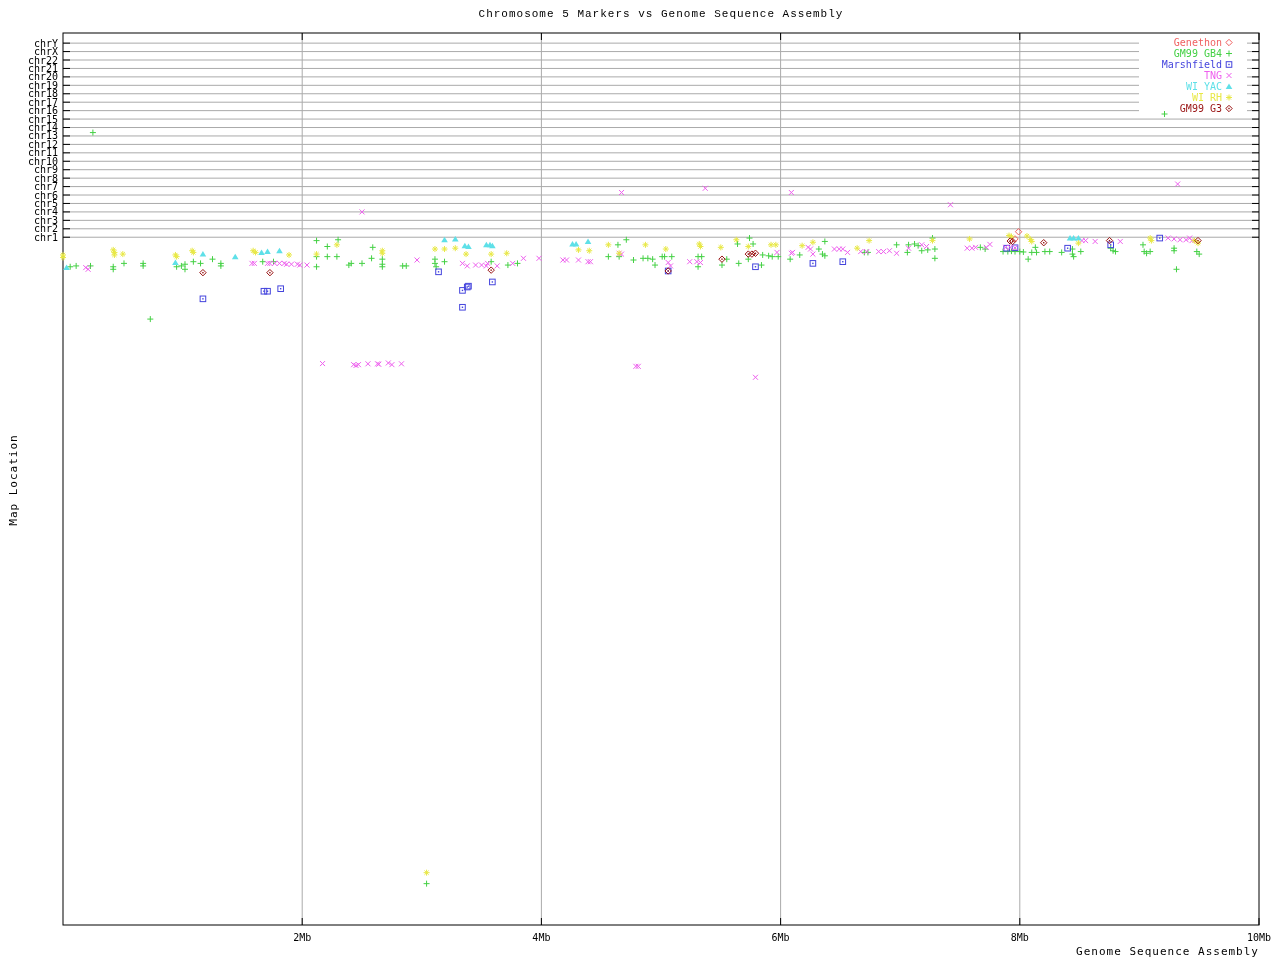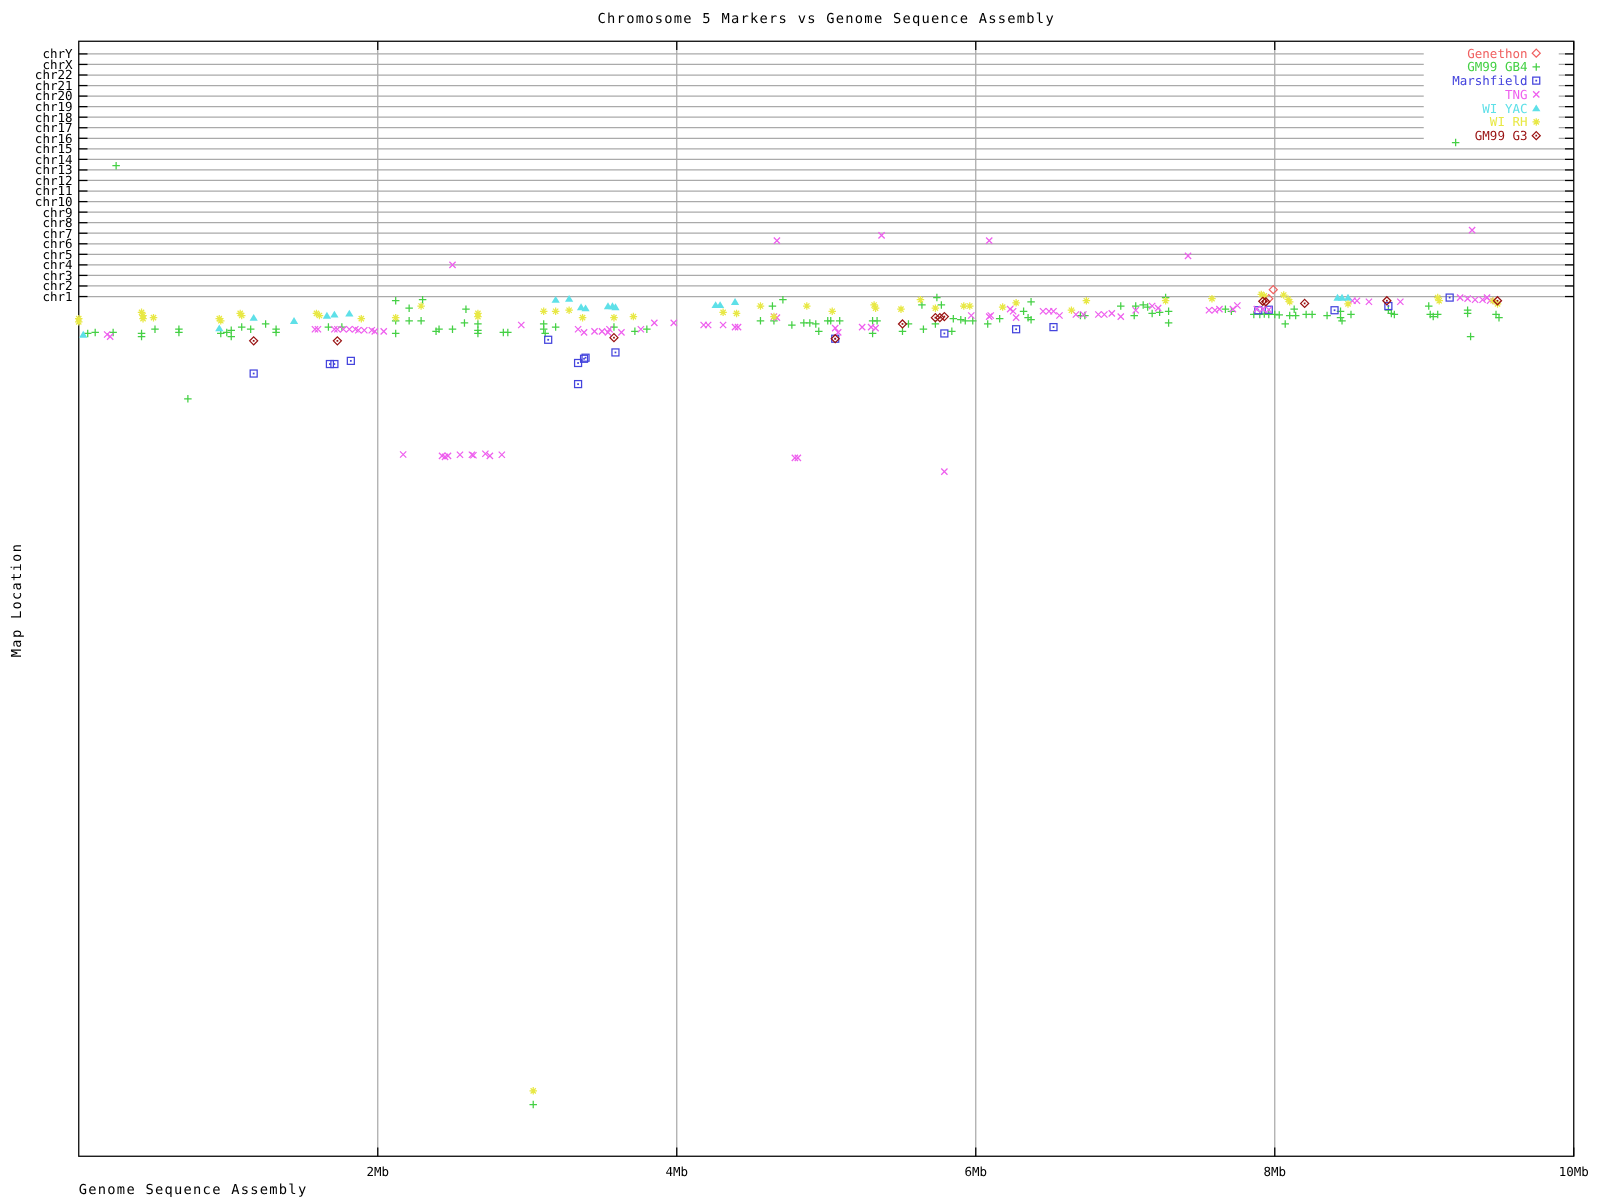--- a/index.html
+++ b/index.html
@@ -1,20 +1,20 @@
 <!DOCTYPE html>
 <html><head>
 <meta charset="utf-8">
 <style>
   html,body{margin:0;padding:0;background:#fff;}
   #screen{position:relative;width:1280px;height:960px;background:#ffffff;overflow:hidden;
           font-family:"DejaVu Sans Mono","Liberation Mono",monospace;}
   .chart-title{position:absolute;top:8px;left:63px;width:1196px;text-align:center;
-               font-size:11px;color:#000;letter-spacing:1px;white-space:pre;}
-  .x-title{position:absolute;top:945px;left:63px;width:1196px;text-align:left;
+               font-size:11px;color:#000;letter-spacing:1px;white-space:pre;font-family:Liberation Mono, monospace;}
+  .x-title{position:absolute;top:945px;left:63px;width:1196px;text-align:right;
            font-size:11px;color:#000;letter-spacing:1px;white-space:pre;}
   .y-title{position:absolute;left:13px;top:480px;transform:translate(-50%,-50%) rotate(-90deg);
            font-size:11px;color:#000;letter-spacing:1px;white-space:pre;}
   svg text{font-family:"DejaVu Sans Mono","Liberation Mono",monospace;}
 </style>
 </head>
 <body>
 
 <div id="screen">
   <div class="chart-title">Chromosome 5 Markers vs Genome Sequence Assembly</div>

